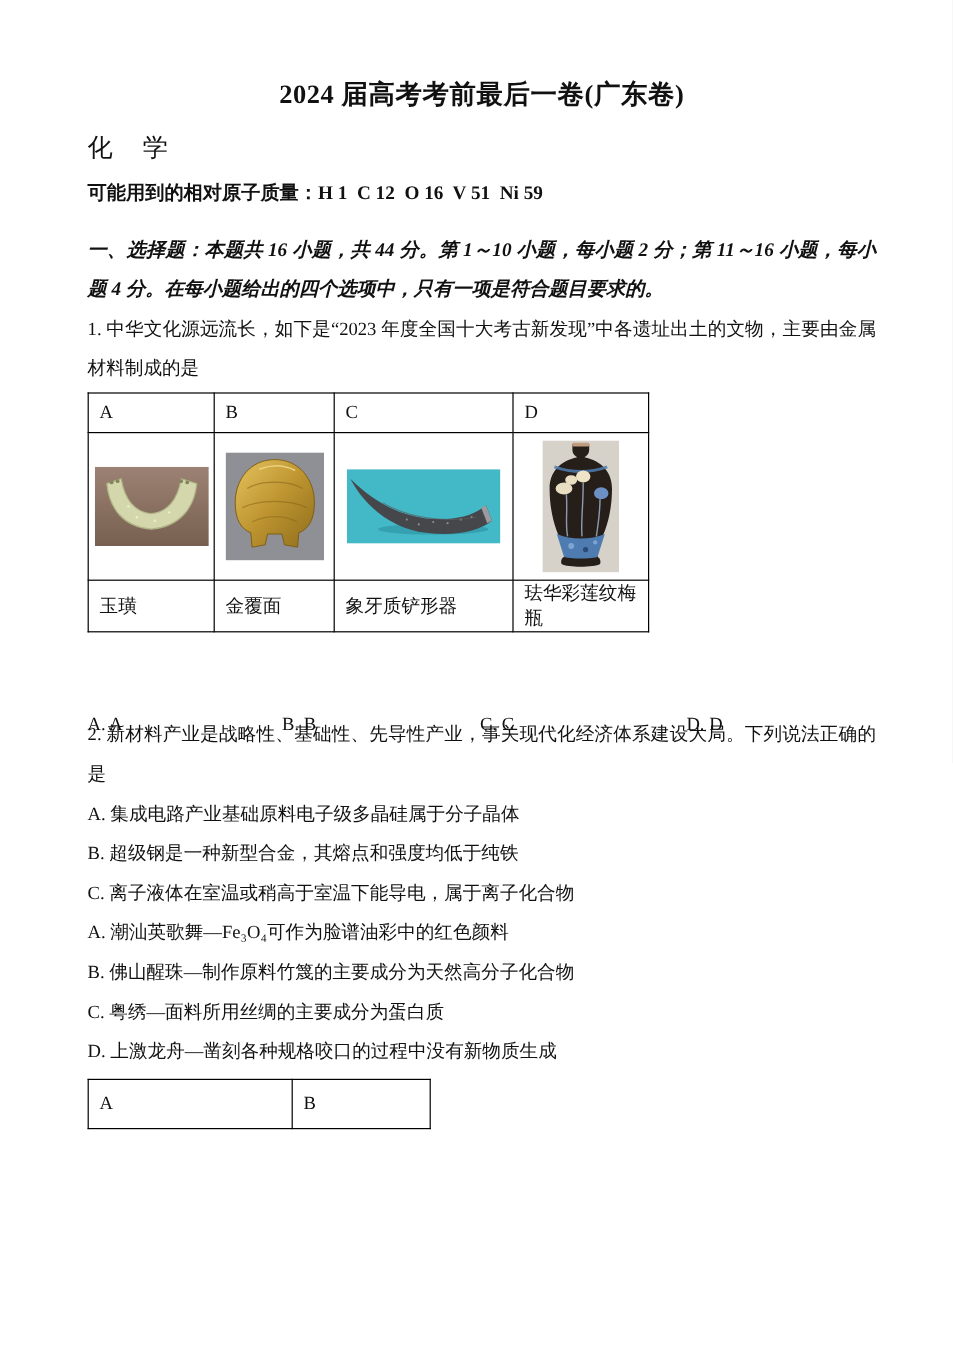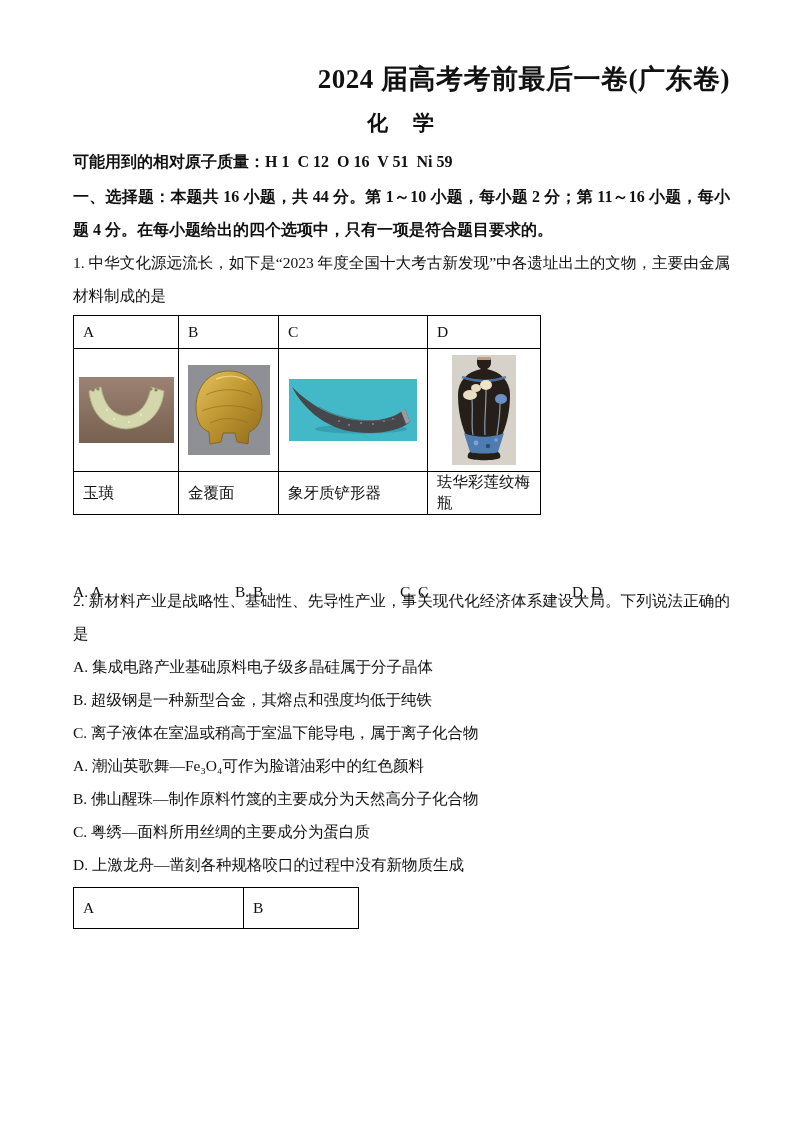--- a/index.html
+++ b/index.html
@@ -8,47 +8,47 @@
     width:794px; height:1123px;
     margin:0 auto;
     background:#ffffff;
     color:#111;
     font-family:"Liberation Serif","DejaVu Serif",serif;
     box-sizing:border-box;
     padding:64px 64px 0 73px;
     overflow:hidden;
   }
   .doc-title {
-    text-align:right;
-    font-size:27px;
+    text-align:center;
+    font-size:22px;
     font-weight:bold;
     line-height:30px;
     letter-spacing:0.5px;
   }
   .doc-subject {
-    text-align:center;
     font-size:21px;
-    font-weight:bold;
+    font-weight:normal;
     line-height:30px;
     margin-top:14px;
     letter-spacing:2px;
   }
   .atomic-note {
     margin-top:13px;
     font-size:16px;
     font-weight:bold;
     line-height:22px;
     white-space:pre-wrap;
   }
   .section-header {
-    margin-top:7px;
+    margin-top:19px;
     font-size:16px;
     font-weight:bold;
     line-height:33px;
     text-align:justify;
+    font-style:italic;
   }
   .stem, .option-line {
     font-size:15.5px;
     line-height:33px;
     text-align:justify;
   }
   .artifact-table {
     border-collapse:collapse;
     margin-top:3px;
     table-layout:fixed;

